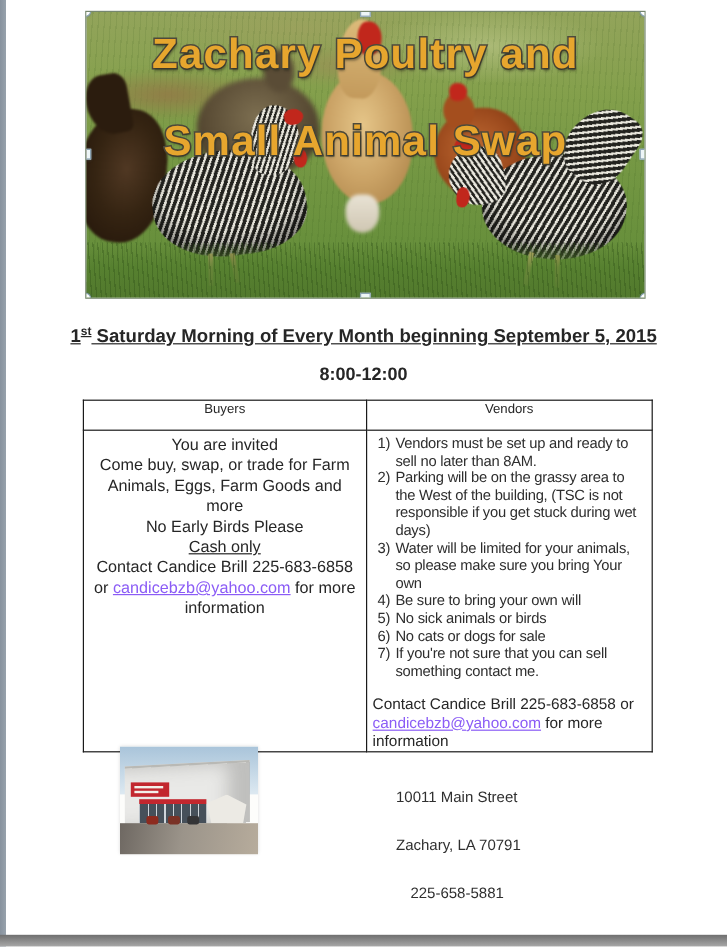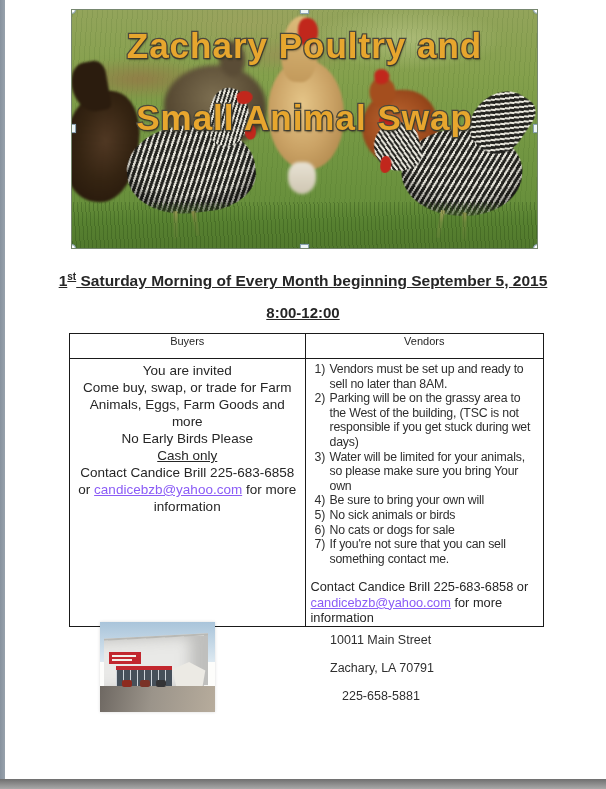--- a/index.html
+++ b/index.html
@@ -104,21 +104,21 @@
   .h-t { left:50%; margin-left:-5px; top:-5px; } .h-b { left:50%; margin-left:-5px; bottom:-5px; }
   .h-l { left:-5px; top:50%; margin-top:-5px; } .h-r { right:-5px; top:50%; margin-top:-5px; }
 
   
   .heading-date { position:absolute; left:0; top:271px; width:606px; text-align:center;
       font-size:15.5px; font-weight:700; }
   .heading-date .u { text-decoration:underline; }
   .heading-date sup { font-size:10px; text-decoration:underline; }
   .heading-time { position:absolute; left:0; top:304px; width:606px; text-align:center;
       font-size:15px; font-weight:700; }
-  .heading-time .u { text-decoration:underline; }
+  .heading-time .u { }
 
   
   .swap-table { position:absolute; left:69px; top:333px; width:475px; border-collapse:collapse; }
   .swap-table td, .swap-table th { border:1px solid #1a1a1a; vertical-align:top; }
   .swap-table th { font-weight:400; font-size:11px; text-align:center; height:25px; padding:1px 0 2px; }
   .col-buyers { width:236px; }
   .col-vendors { width:239px; }
   .cell-body { height:250px; }
 
   .buyers-cell { padding:3px 4px 0; text-align:center; font-size:13.5px; line-height:17px; }
@@ -152,21 +152,21 @@
   .sp-win { position:absolute; left:16px; top:48px; width:56px; height:16px; background:#46505a;
       background-image:repeating-linear-gradient(90deg, rgba(230,235,240,.85) 0 1px, transparent 1px 7px); }
   .sp-tent { position:absolute; left:72px; top:40px; width:34px; height:24px; background:#eceae4;
       clip-path:polygon(12% 100%, 2% 30%, 50% 0, 98% 35%, 90% 100%); }
   .sp-lot { position:absolute; left:0; top:64px; width:115px; height:26px;
       background:linear-gradient(100deg,#6e6862 0%, #9b948a 45%, #b7ac9c 100%); }
   .sp-eq1,.sp-eq2,.sp-eq3 { position:absolute; top:58px; width:10px; height:7px; background:#8d2b1f; border-radius:2px; }
   .sp-eq1 { left:22px; } .sp-eq2 { left:40px; background:#7a3226; } .sp-eq3 { left:56px; background:#343436; }
 
   .footer-address { position:absolute; left:330px; top:632px; font-size:12.5px; color:#2f2f2f; }
-  .footer-address div { margin-bottom:12px; line-height:16px; }
+  .footer-address div { margin-bottom:12px; line-height:16px;margin-top:24px; }
   .addr-phone { padding-left:12px; }
 </style>
 </head>
 <body>
 
 <div class="screen">
 
   <div class="left-strip"></div>
 
   <div class="banner">

